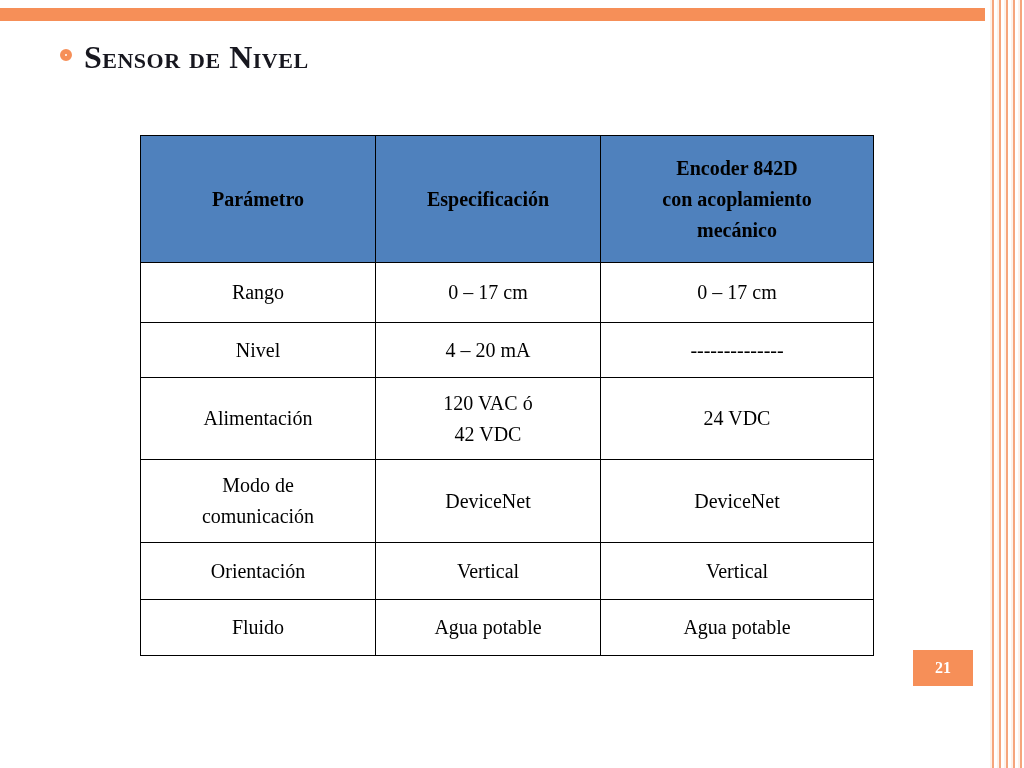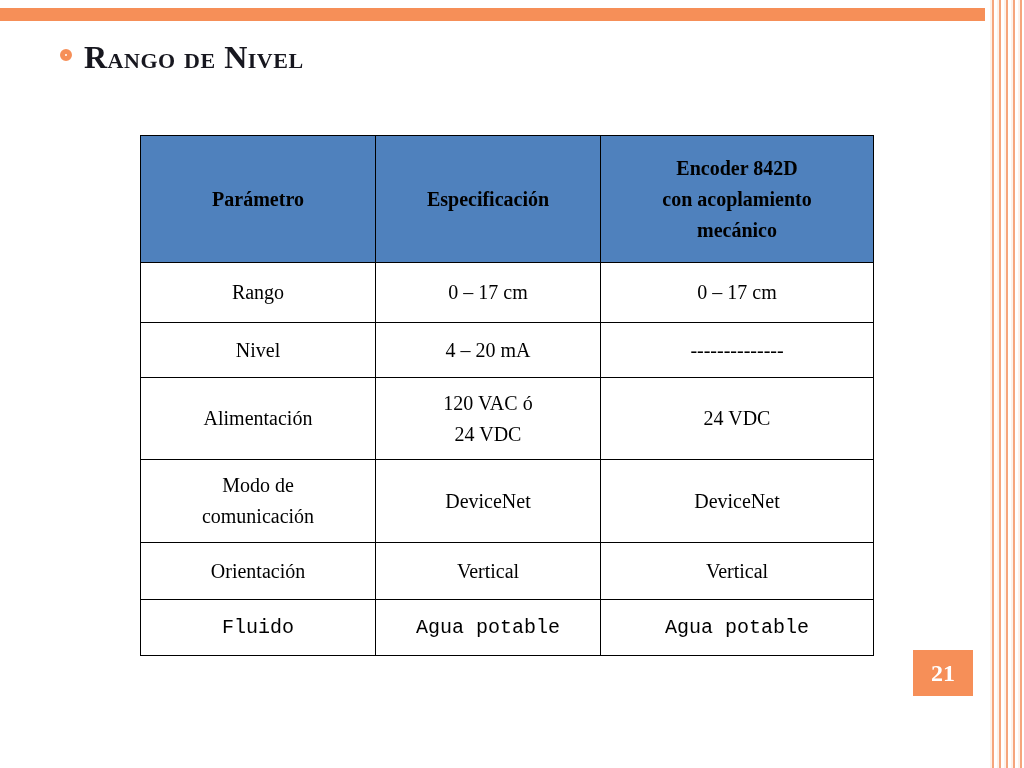--- a/index.html
+++ b/index.html
@@ -100,49 +100,49 @@
   .spec-table tbody td {
     background: #ffffff;
     color: var(--table-text);
     font-weight: normal;
   }
   tr.r1 td { height: 60px; }
   tr.r2 td { height: 55px; }
   tr.r3 td { height: 82px; }
   tr.r4 td { height: 83px; }
   tr.r5 td { height: 57px; }
-  tr.r6 td { height: 56px; font-family: Liberation Mono, monospace; }
+  tr.r6 td { height: 56px; }
 
   .page-badge {
     position: absolute;
     top: 650px;
     right: 51px;
     width: 60px;
-    height: 46px;
+    height: 36px;
     background: var(--accent);
     color: #ffffff;
     font-family: "Liberation Serif", serif;
     font-weight: bold;
-    font-size: 24px;
+    font-size: 16px;
     display: flex;
     align-items: center;
     justify-content: center;
   }
 </style>
 </head>
 <body>
 
 <div class="slide">
 
   <div class="top-bar"></div>
   <div class="right-stripes"></div>
 
   <div class="title-row">
     <span class="bullet"></span>
-    <h1 class="title">Rango de Nivel</h1>
+    <h1 class="title">Sensor de Nivel</h1>
   </div>
 
   <table class="spec-table">
     <colgroup>
         <col class="c1">
         <col class="c2">
         <col class="c3">
       </colgroup>
     <thead>
       <tr>
@@ -160,21 +160,21 @@
         <td>0 – 17 cm</td>
       </tr>
       <tr class="r2">
         <td>Nivel</td>
         <td>4 – 20 mA</td>
         <td>--------------</td>
       </tr>
       <tr class="r3">
         <td>Alimentación</td>
         <td>120 VAC ó
-24 VDC</td>
+42 VDC</td>
         <td>24 VDC</td>
       </tr>
       <tr class="r4">
         <td>Modo de
 comunicación</td>
         <td>DeviceNet</td>
         <td>DeviceNet</td>
       </tr>
       <tr class="r5">
         <td>Orientación</td>

